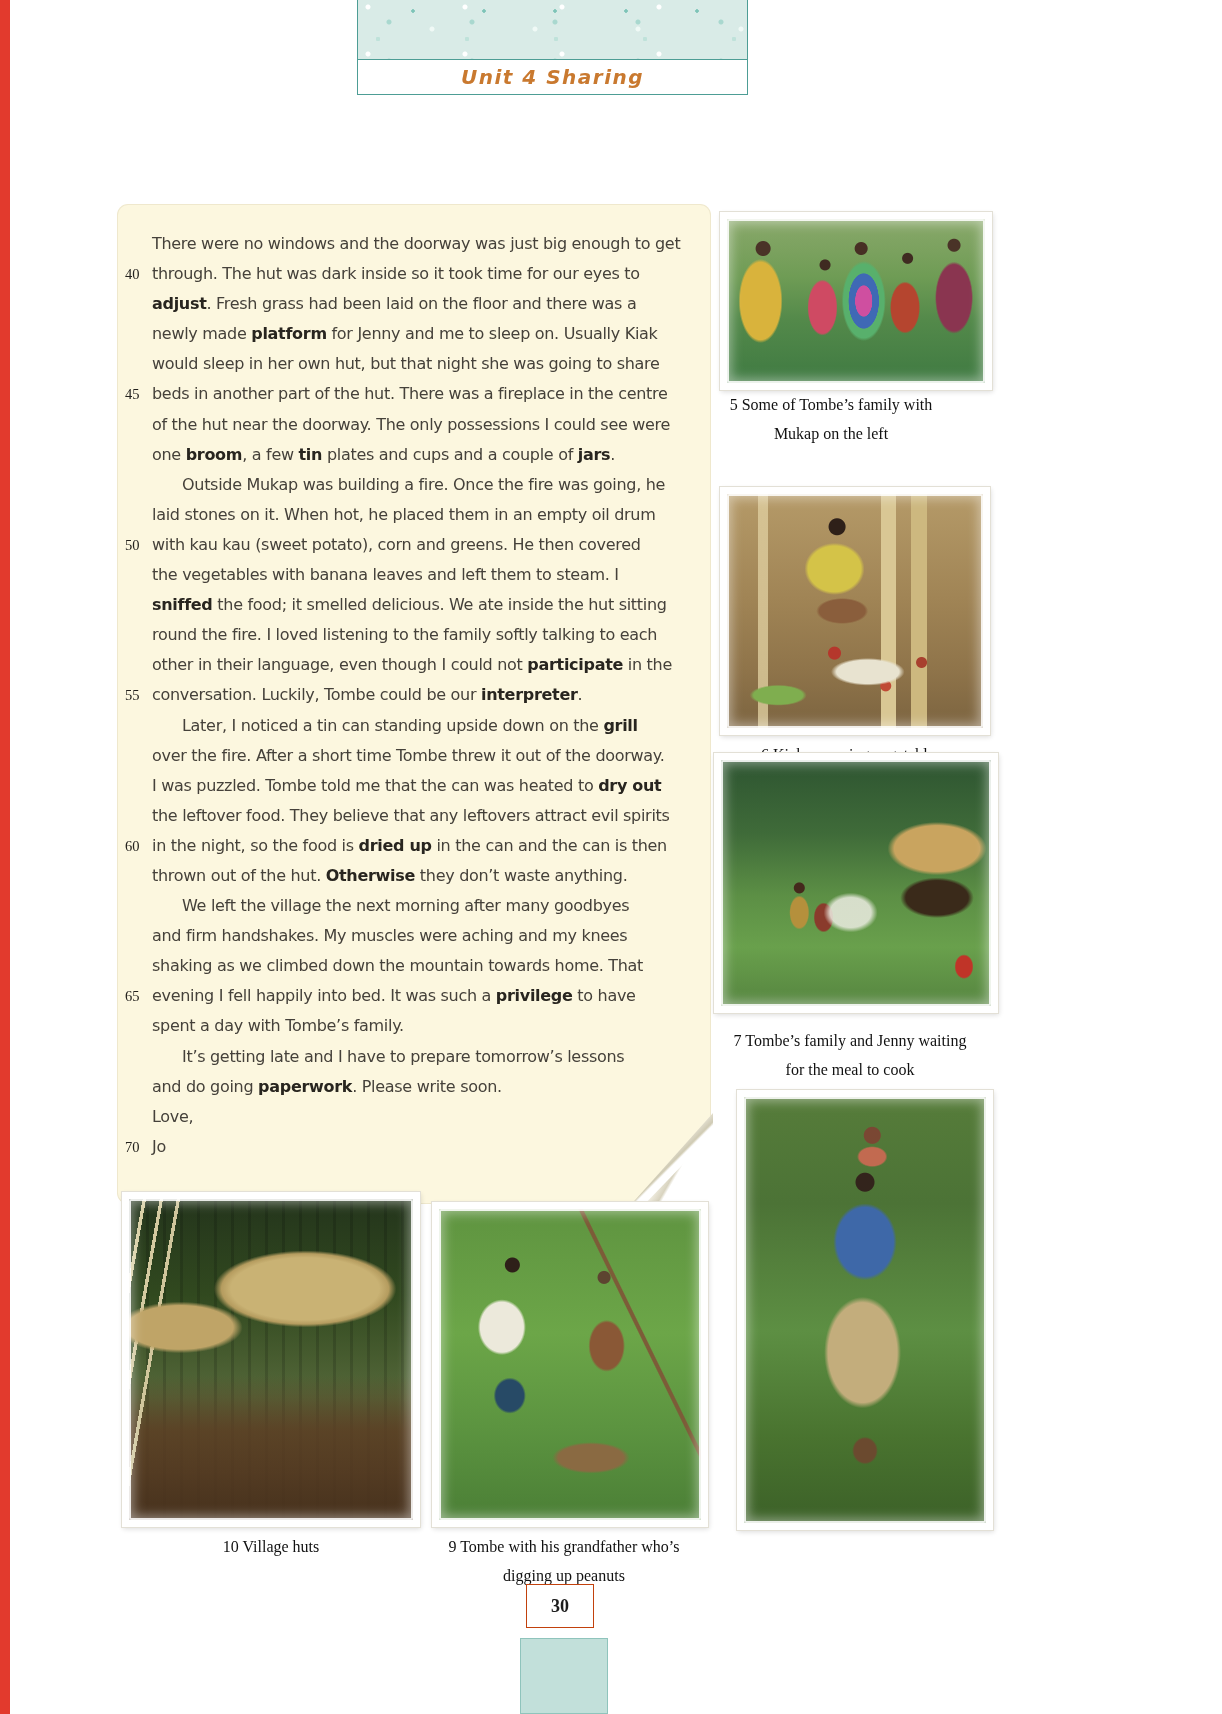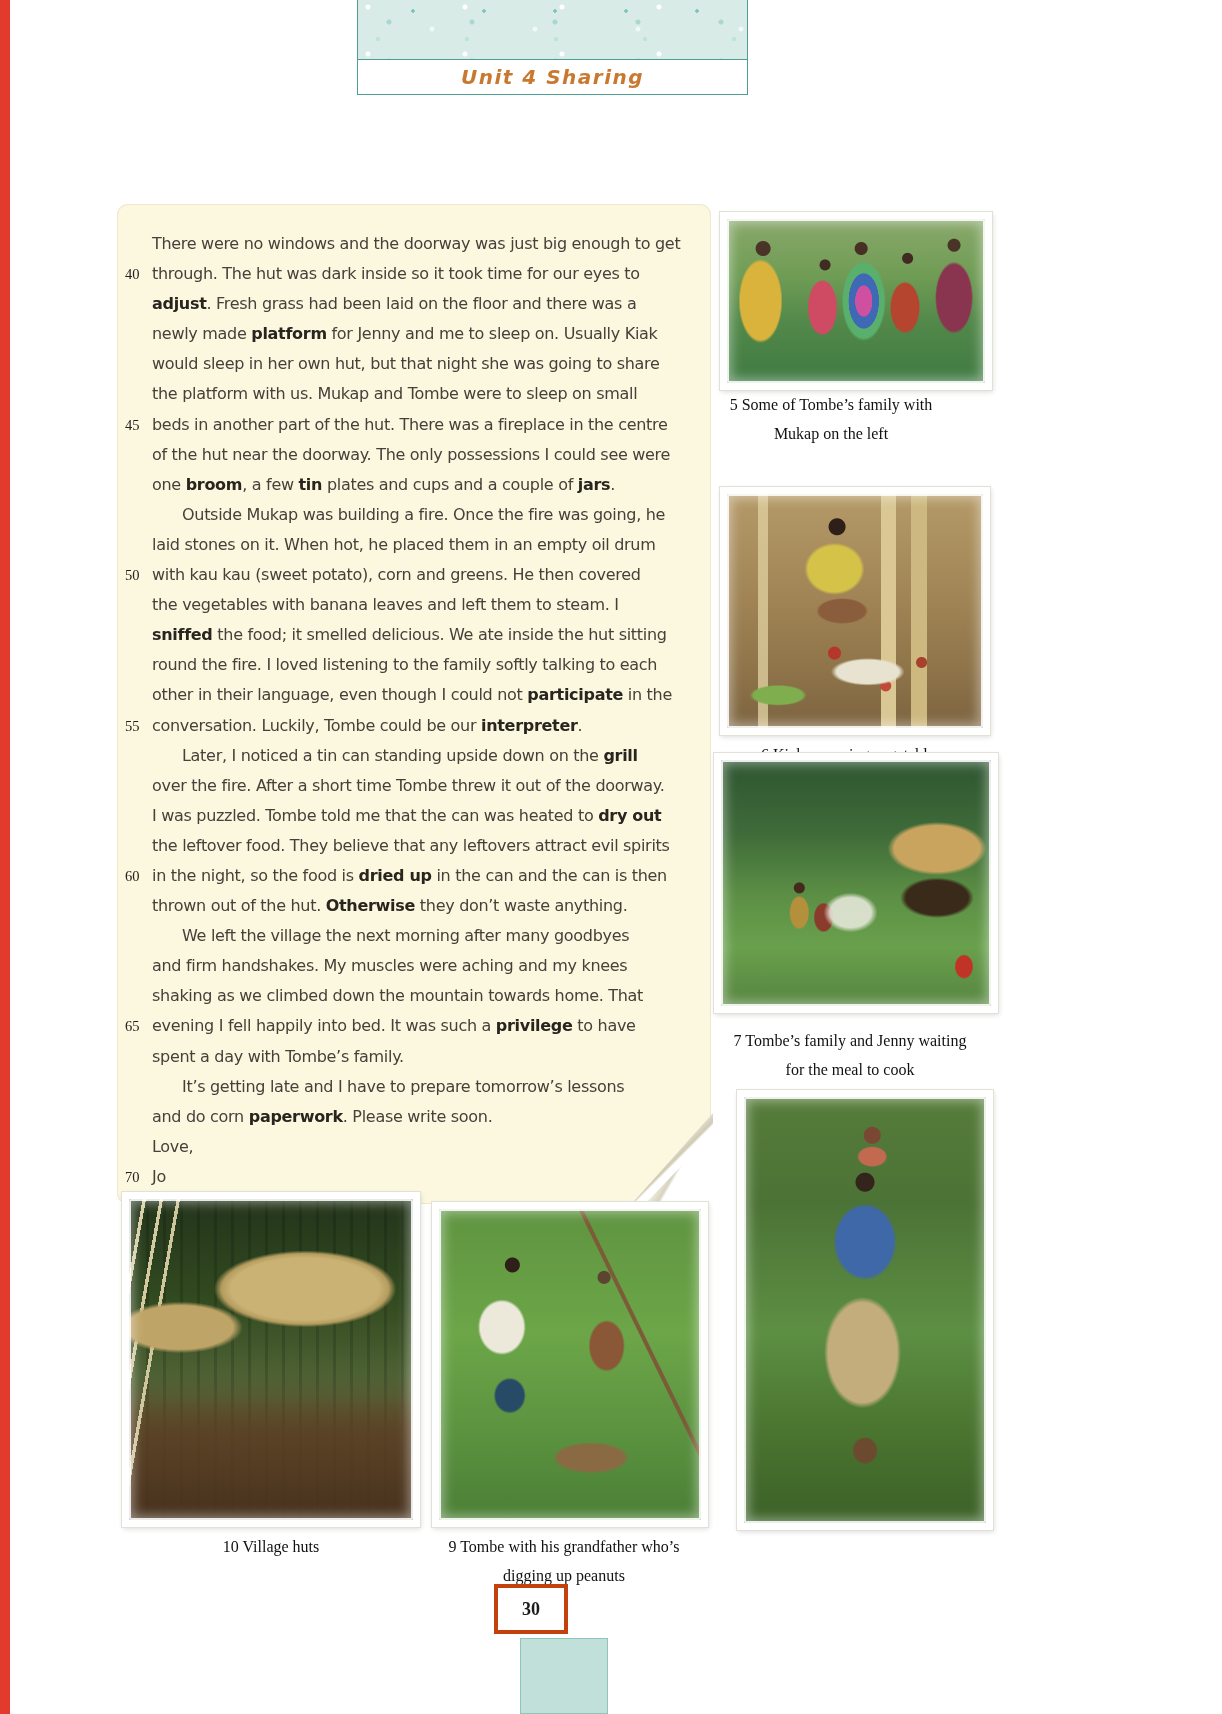--- a/index.html
+++ b/index.html
@@ -130,22 +130,22 @@
   .caption { position:absolute; text-align:center; font-family:"Liberation Serif", serif;
     font-size:16px; line-height:29px; color:var(--caption,#111111); }
   .cap5  { left:698px; top:390px;  width:266px; }
   .cap6  { left:706px; top:740px;  width:290px; }
   .cap7  { left:700px; top:1026px; width:300px; }
   .cap8  { left:730px; top:1532px; width:276px; }
   .cap10 { left:122px; top:1532px; width:298px; }
   .cap9  { left:424px; top:1532px; width:280px; }
 
   
-  .pagenum-box { position:absolute; left:494px; top:1584px; width:66px; height:42px;
-    border:4px solid #c2410c; background:#fff; display:flex; align-items:center; justify-content:center;
+  .pagenum-box { position:absolute; left:526px; top:1584px; width:66px; height:42px;
+    border:1px solid #c2410c; background:#fff; display:flex; align-items:center; justify-content:center;
     font-family:"Liberation Serif", serif; font-weight:bold; font-size:18px; color:#1c1c1c; }
   .teal-box { position:absolute; left:520px; top:1638px; width:88px; height:76px;
     background:var(--teal_box,#c2e0da); border:1px solid #8fc4bc; box-sizing:border-box; }
 </style>
 </head>
 <body>
 
 <div class="page">
 
   <div class="red-bar"></div>
@@ -155,21 +155,20 @@
     <div class="hdr-title">Unit 4 Sharing</div>
   </div>
 
   <div class="card">
     <div class="lines">
         <div class="line"><span>There were no windows and the doorway was just big enough to get</span></div>
         <div class="line"><span class="lineno">40</span><span>through. The hut was dark inside so it took time for our eyes to</span></div>
         <div class="line"><b>adjust</b><span>. Fresh grass had been laid on the floor and there was a</span></div>
         <div class="line"><span>newly made </span><b>platform</b><span> for Jenny and me to sleep on. Usually Kiak</span></div>
         <div class="line"><span>would sleep in her own hut, but that night she was going to share</span></div>
-        <div class="line"><span>the platform with us. Mukap and Tombe were to sleep on small</span></div>
         <div class="line"><span class="lineno">45</span><span>beds in another part of the hut. There was a fireplace in the centre</span></div>
         <div class="line"><span>of the hut near the doorway. The only possessions I could see were</span></div>
         <div class="line"><span>one </span><b>broom</b><span>, a few </span><b>tin</b><span> plates and cups and a couple of </span><b>jars</b><span>.</span></div>
         <div class="line indent"><span>Outside Mukap was building a fire. Once the fire was going, he</span></div>
         <div class="line"><span>laid stones on it. When hot, he placed them in an empty oil drum</span></div>
         <div class="line"><span class="lineno">50</span><span>with kau kau (sweet potato), corn and greens. He then covered</span></div>
         <div class="line"><span>the vegetables with banana leaves and left them to steam. I</span></div>
         <div class="line"><b>sniffed</b><span> the food; it smelled delicious. We ate inside the hut sitting</span></div>
         <div class="line"><span>round the fire. I loved listening to the family softly talking to each</span></div>
         <div class="line"><span>other in their language, even though I could not </span><b>participate</b><span> in the</span></div>
@@ -179,21 +178,21 @@
         <div class="line"><span>I was puzzled. Tombe told me that the can was heated to </span><b>dry out</b></div>
         <div class="line"><span>the leftover food. They believe that any leftovers attract evil spirits</span></div>
         <div class="line"><span class="lineno">60</span><span>in the night, so the food is </span><b>dried up</b><span> in the can and the can is then</span></div>
         <div class="line"><span>thrown out of the hut. </span><b>Otherwise</b><span> they don’t waste anything.</span></div>
         <div class="line indent"><span>We left the village the next morning after many goodbyes</span></div>
         <div class="line"><span>and firm handshakes. My muscles were aching and my knees</span></div>
         <div class="line"><span>shaking as we climbed down the mountain towards home. That</span></div>
         <div class="line"><span class="lineno">65</span><span>evening I fell happily into bed. It was such a </span><b>privilege</b><span> to have</span></div>
         <div class="line"><span>spent a day with Tombe’s family.</span></div>
         <div class="line indent"><span>It’s getting late and I have to prepare tomorrow’s lessons</span></div>
-        <div class="line"><span>and do corn </span><b>paperwork</b><span>. Please write soon.</span></div>
+        <div class="line"><span>and do going </span><b>paperwork</b><span>. Please write soon.</span></div>
         <div class="line"><span>Love,</span></div>
         <div class="line"><span class="lineno">70</span><span>Jo</span></div>
       </div>
     <div class="curl-base"></div>
     <div class="curl-fold"></div>
     <div class="curl-fold2"></div>
   </div>
 
   <div class="photo p5">
       <div class="img img5"></div>

